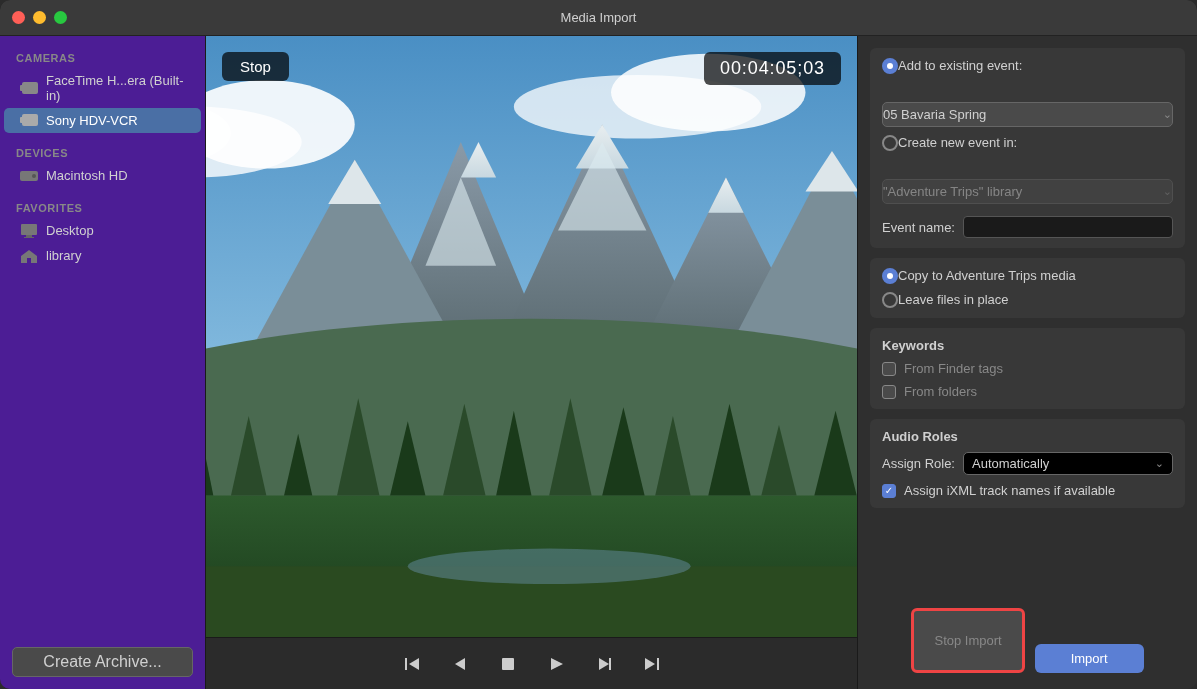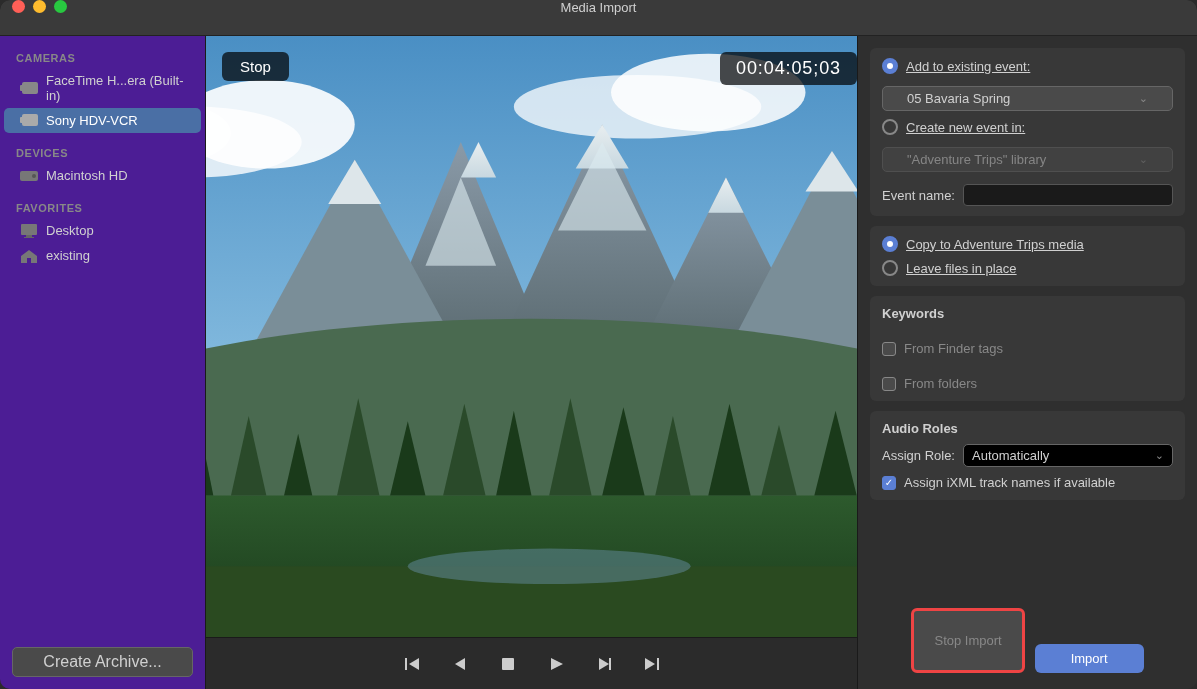--- a/index.html
+++ b/index.html
@@ -11,20 +11,21 @@
       color: #d0d0d0;
       overflow: hidden;
       border-radius: 10px;
     }
 
     
     .title-bar {
       height: 36px;
       background: #3a3a3a;
       display: flex;
+      align-items: center;
       justify-content: center;
       border-bottom: 1px solid #222;
       border-radius: 10px 10px 0 0;
       position: relative;
     }
     .window-controls {
       position: absolute;
       left: 12px;
       display: flex;
       gap: 8px;
@@ -136,21 +137,21 @@
       background: rgba(0,0,0,0.7);
       color: #fff;
       font-size: 15px;
       font-weight: 500;
       padding: 6px 18px;
       border-radius: 6px;
     }
     .timecode-badge {
       position: absolute;
       top: 16px;
-      right: 0;
+      right: 16px;
       background: rgba(0,0,0,0.7);
       color: #fff;
       font-size: 18px;
       font-weight: 400;
       padding: 6px 16px;
       border-radius: 6px;
       font-variant-numeric: tabular-nums;
       letter-spacing: 0.05em;
     }
 
@@ -196,23 +197,21 @@
       padding: 10px 12px;
     }
 
     .radio-group {
       display: flex;
       flex-direction: column;
       gap: 8px;
     }
     .radio-row {
       display: flex;
-      align-items: center;
-      gap: 8px;
-      text-decoration: underline;
+      gap: 0;
     }
     .radio-label {
       font-size: 13px;
       color: #d0d0d0;
     }
     .radio-btn {
       width: 16px;
       height: 16px;
       border-radius: 50%;
       border: 2px solid #888;
@@ -234,26 +233,26 @@
       background: #fff;
     }
 
     .dropdown-select {
       width: 100%;
       background: #4a4a4a;
       border: 1px solid #666;
       border-radius: 5px;
       color: #d0d0d0;
       font-size: 13px;
-      padding: 4px 24px;
+      padding: 4px 0;
       display: flex;
       align-items: center;
       justify-content: space-between;
       cursor: pointer;
-      margin-top: 4px;
+      margin-top: 20px;
     }
     .dropdown-disabled {
       opacity: 0.5;
     }
     .chevron {
       font-size: 11px;
       color: #888;
     }
 
     .event-name-row {
@@ -282,21 +281,21 @@
       font-size: 13px;
       font-weight: 600;
       color: #d0d0d0;
       margin-bottom: 8px;
     }
 
     .checkbox-row {
       display: flex;
       align-items: center;
       gap: 8px;
-      margin-top: 20px;
+      margin-top: 8px;
     }
     .checkbox-box {
       width: 14px;
       height: 14px;
       border: 1px solid #888;
       border-radius: 3px;
       background: #4a4a4a;
       cursor: pointer;
       flex-shrink: 0;
     }
@@ -432,21 +431,21 @@
       </div>
       <span>Desktop</span>
     </div>
 
     <div class="sidebar-item">
       <div class="sidebar-item-icon">
         <svg width="16" height="14" viewBox="0 0 16 14" fill="none">
           <polygon points="8,1 0,7 0,14 6,14 6,9 10,9 10,14 16,14 16,7" fill="#777"></polygon>
         </svg>
       </div>
-      <span>existing</span>
+      <span>library</span>
     </div>
 
     <div style="flex:1"></div>
     <div class="create-archive-btn">Create Archive...</div>
   </div>
 
   <div class="content-area">
 
     <div class="video-wrapper">
       <div class="video-frame">

